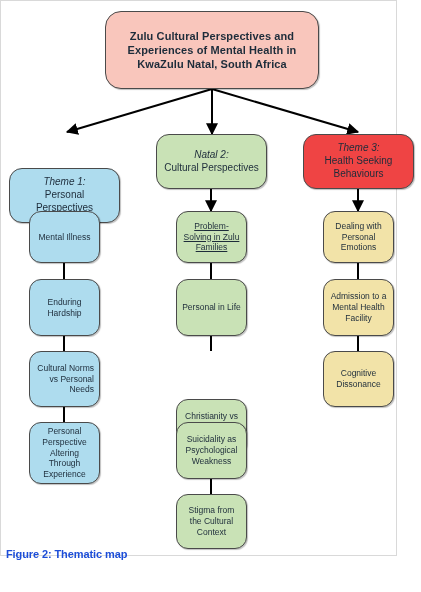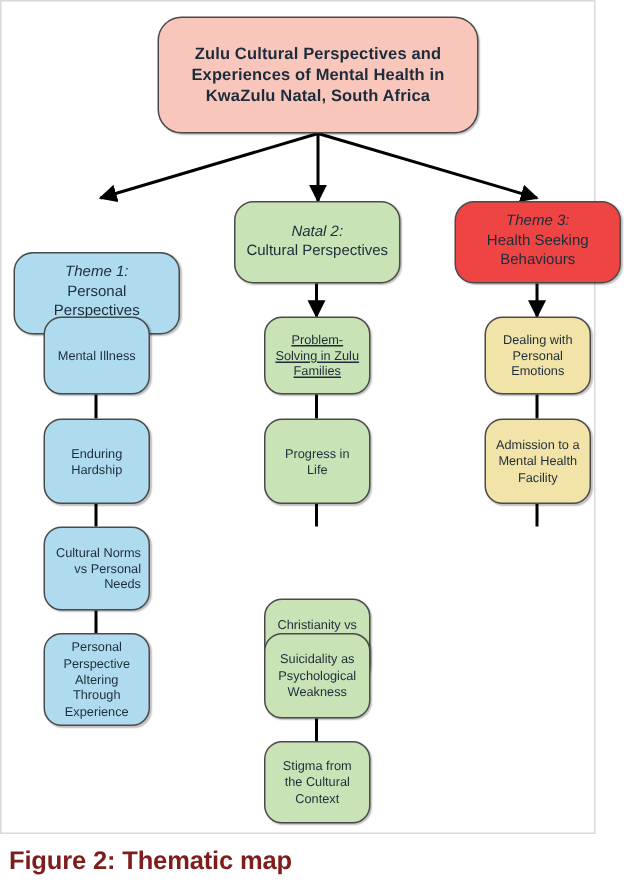--- a/index.html
+++ b/index.html
@@ -74,24 +74,24 @@
   .node.sub-yellow { background: #f2e3a8; }
   .theme-label {
     font-style: italic;
     display: block;
   }
   .theme-name { display: block; }
   .node-text { display: block; }
   #figure-caption {
     position: absolute;
     left: 6px;
-    top: 564px;
-    font-size: 17px;
+    top: 548px;
+    font-size: 11px;
     font-weight: bold;
-    color: #7f1d1d;
+    color: #1d4ed8;
     letter-spacing: -0.1px;
   }
 </style>
 </head>
 <body>
 
 <div id="figure-frame">
   <div id="diagram-canvas">
 
     <svg class="connectors" viewBox="0 0 421 556">
@@ -153,35 +153,38 @@
       <span class="node-text">Cultural Norms vs Personal Needs</span>
     </div>
     <div class="node sub sub-blue" style="left:28px; top:421px; width:71px; height:62px;">
       <span class="node-text">Personal Perspective Altering Through Experience</span>
     </div>
 
     <div class="node sub sub-green" style="left:175px; top:210px; width:71px; height:52px;text-decoration:underline;">
       <span class="node-text">Problem-Solving in Zulu Families</span>
     </div>
     <div class="node sub sub-green" style="left:175px; top:278px; width:71px; height:57px;">
-      <span class="node-text">Progress in Life</span>
+      <span class="node-text">Personal in Life</span>
     </div>
     <div class="node sub sub-green" style="left:175px; top:350px; width:71px; height:56px;margin-top:48px;">
       <span class="node-text">Christianity vs Traditional Zulu Beliefs</span>
     </div>
     <div class="node sub sub-green" style="left:175px; top:421px; width:71px; height:57px;">
       <span class="node-text">Suicidality as Psychological Weakness</span>
     </div>
     <div class="node sub sub-green" style="left:175px; top:493px; width:71px; height:55px;">
       <span class="node-text">Stigma from the Cultural Context</span>
     </div>
 
     <div class="node sub sub-yellow" style="left:322px; top:210px; width:71px; height:52px;">
       <span class="node-text">Dealing with Personal Emotions</span>
     </div>
     <div class="node sub sub-yellow" style="left:322px; top:278px; width:71px; height:57px;justify-content:center;">
       <span class="node-text">Admission to a Mental Health Facility</span>
     </div>
+    <div class="node sub sub-yellow" style="left:322px; top:350px; width:71px; height:56px;">
+      <span class="node-text">Cognitive Dissonance</span>
+    </div>
 
   </div>
 </div>
 
 <div id="figure-caption">Figure 2: Thematic map</div>
 
 </body></html>

